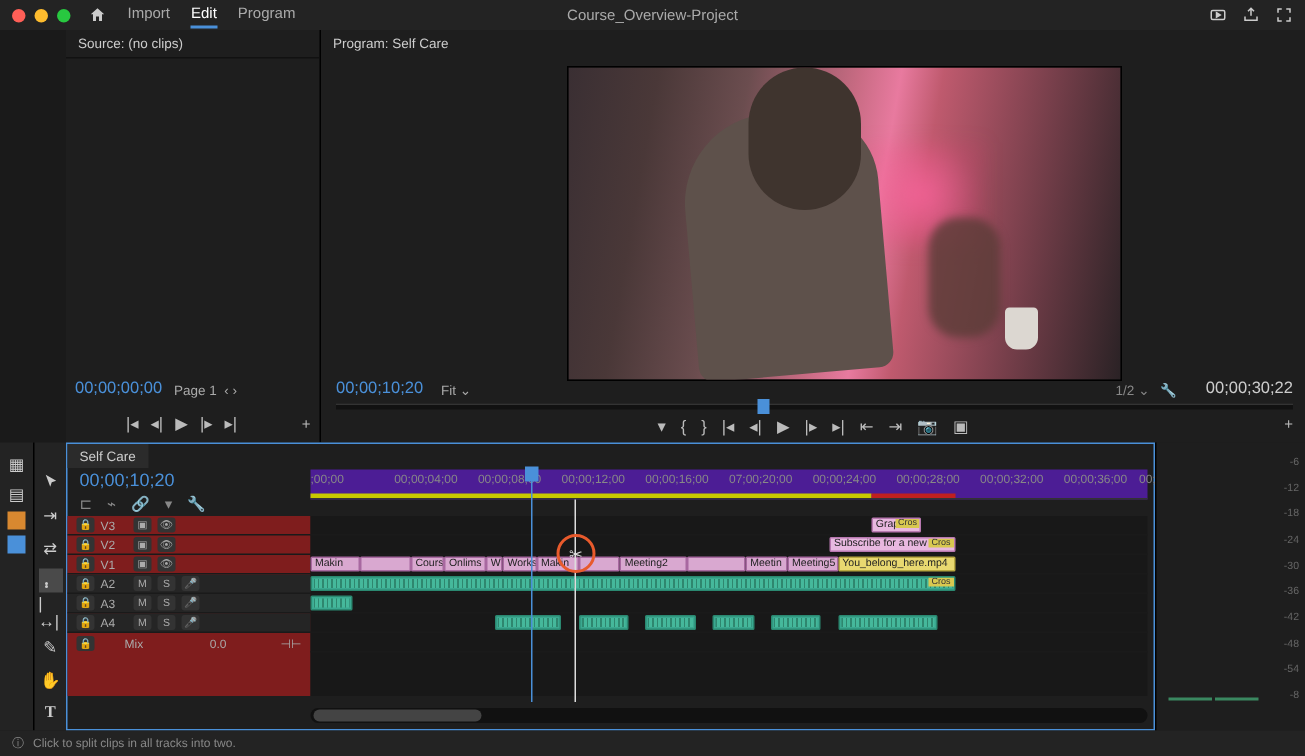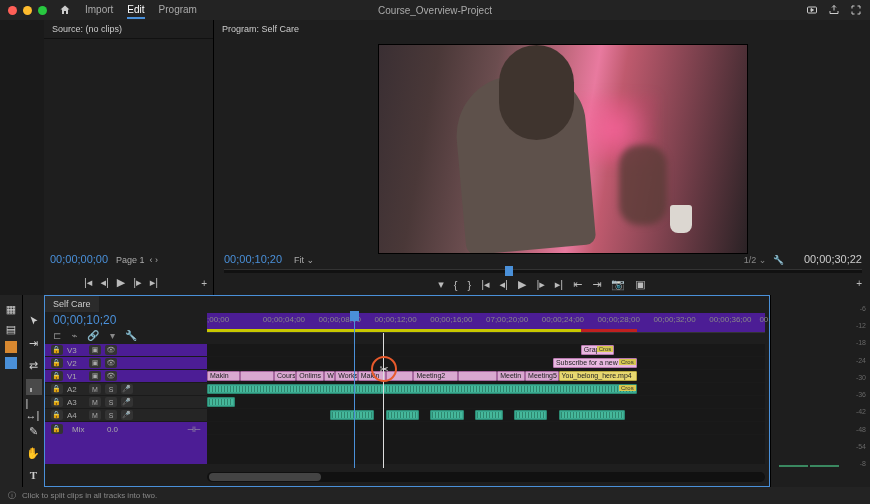--- a/index.html
+++ b/index.html
@@ -59,26 +59,26 @@
 .ruler { position: absolute; top: 17px; left: 162px; right: 4px; height: 20px; background: #4c1d95; border-bottom: 1px solid #333; }
 .ruler-tick { position: absolute; top: 2px; font-size: 8px; color: #888; }
 .ruler-workzone { position: absolute; bottom: 0; height: 3px; background: #c8c800; }
 .ruler-red { position: absolute; bottom: 0; height: 3px; background: #c02020; }
 
 .playhead-line { position: absolute; top: 17px; bottom: 18px; width: 1px; background: #4a90d9; z-index: 20; }
 .playhead-head { position: absolute; top: -2px; left: -4px; width: 9px; height: 10px; background: #4a90d9; }
 .edit-line { position: absolute; top: 37px; bottom: 18px; width: 1px; background: #ddd; z-index: 19; }
 .razor-highlight { position: absolute; width: 26px; height: 26px; border: 2px solid #e85a2c; border-radius: 50%; z-index: 30; display: flex; align-items: center; justify-content: center; color: #ddd; font-size: 11px; }
 
-.track-headers { position: absolute; top: 48px; left: 0; width: 162px; bottom: 22px; background: #4c1d95; }
+.track-headers { position: absolute; top: 48px; left: 0; width: 162px; bottom: 22px; background: #7f1d1d; }
 .track-header { height: 13px; border-bottom: 1px solid #1a1a1a; display: flex; align-items: center; gap: 4px; padding-left: 6px; font-size: 8px; color: #aaa; }
 .track-header.audio { background: #252525; }
 .th-btn { width: 12px; height: 10px; background: #333; border-radius: 2px; display: flex; align-items: center; justify-content: center; font-size: 7px; }
 .th-label { width: 18px; }
-.mix-row { height: 14px; display: flex; align-items: center; gap: 9px; padding-left: 6px; font-size: 8px; color: #aaa; text-align: center; }
+.mix-row { height: 14px; display: flex; align-items: center; gap: 20px; padding-left: 6px; font-size: 8px; color: #aaa; text-align: center; }
 
 .tracks-area { position: absolute; top: 48px; left: 162px; right: 4px; bottom: 22px; background: #181818; }
 .track-lane { position: absolute; left: 0; right: 0; height: 13px; border-bottom: 1px solid #1a1a1a; }
 .clip { position: absolute; top: 1px; bottom: 1px; border-radius: 1px; font-size: 7px; padding: 0 2px; overflow: hidden; white-space: nowrap; color: #222; }
 .clip.video { background: #d9a8d0; border: 1px solid #a868a0; }
 .clip.graphic { background: #e8b8e0; border: 1px solid #b878b0; }
 .clip.yellow { background: #e8d870; border: 1px solid #b8a840; }
 .clip.audio { background: #3aa890; border: 1px solid #2a8870; }
 .clip.audio .wave { position: absolute; inset: 1px; background: repeating-linear-gradient(90deg, #2a7860 0 1px, #4abfa0 1px 3px); opacity: 0.7; }
 .cross-badge { position: absolute; right: 0; top: 0; background: #d8c850; font-size: 6px; padding: 0 2px; color: #333; }

